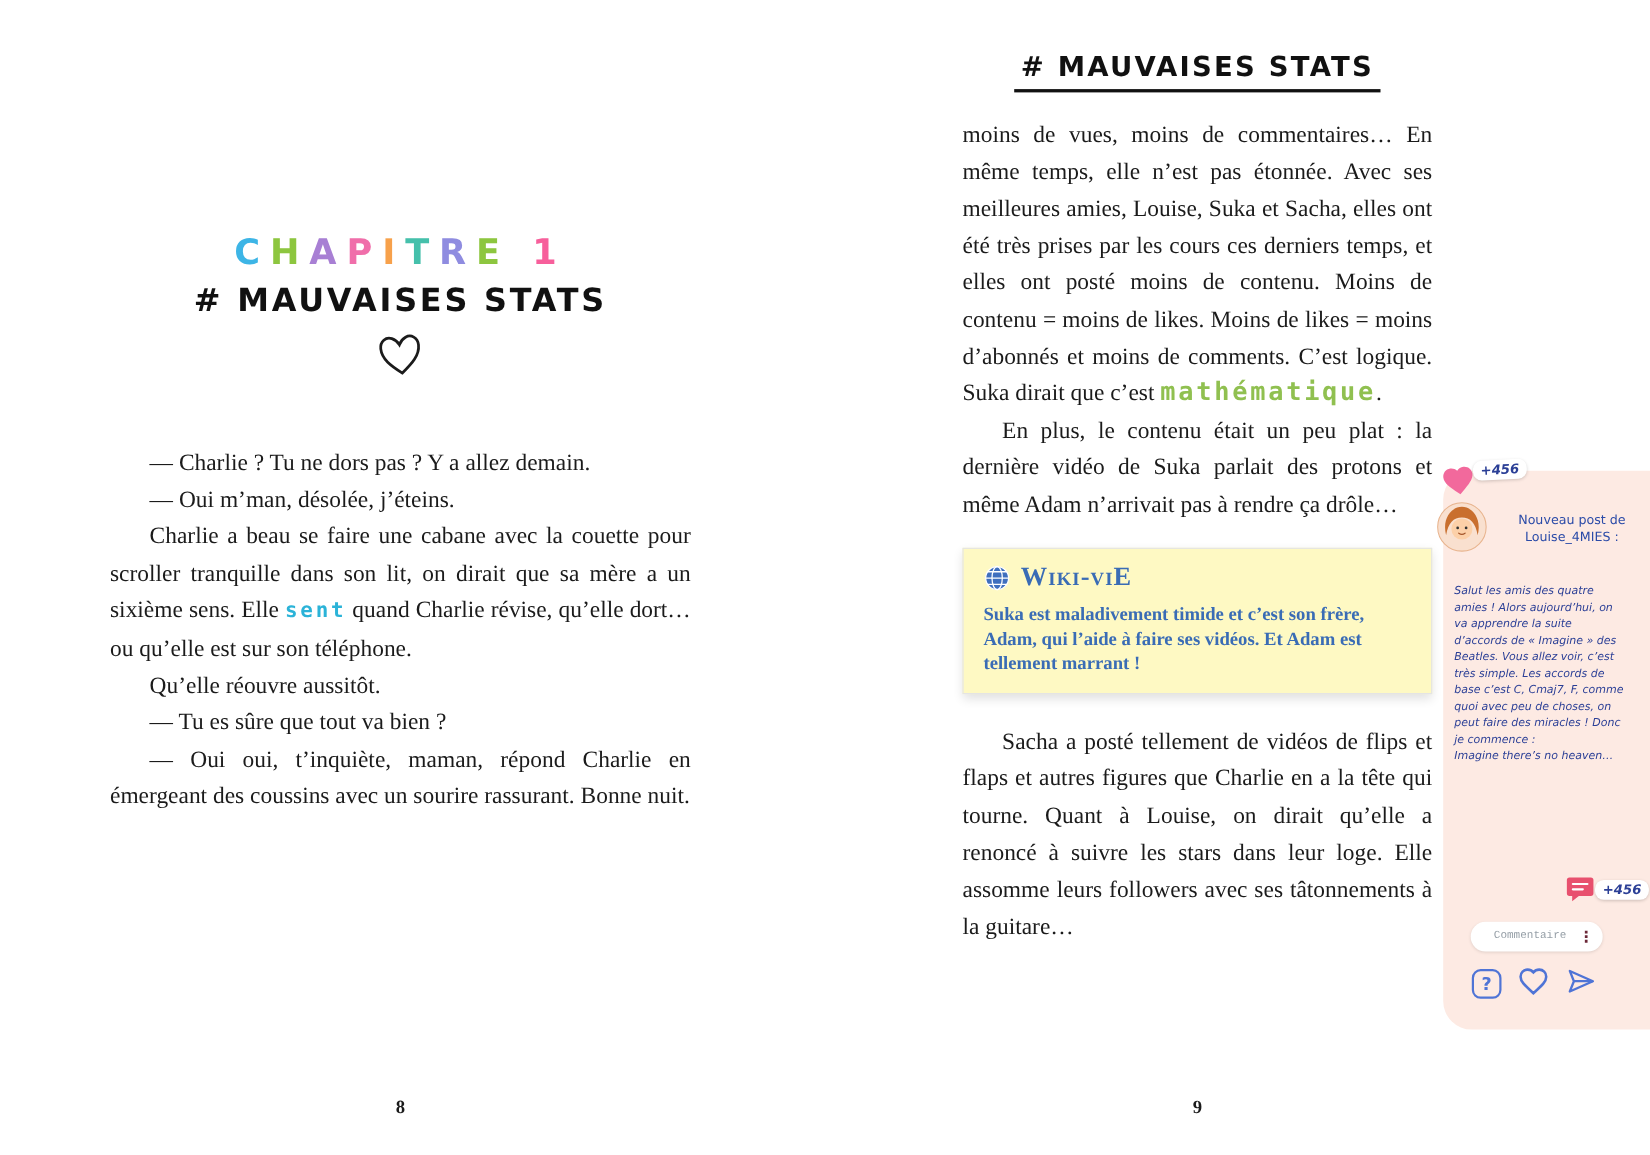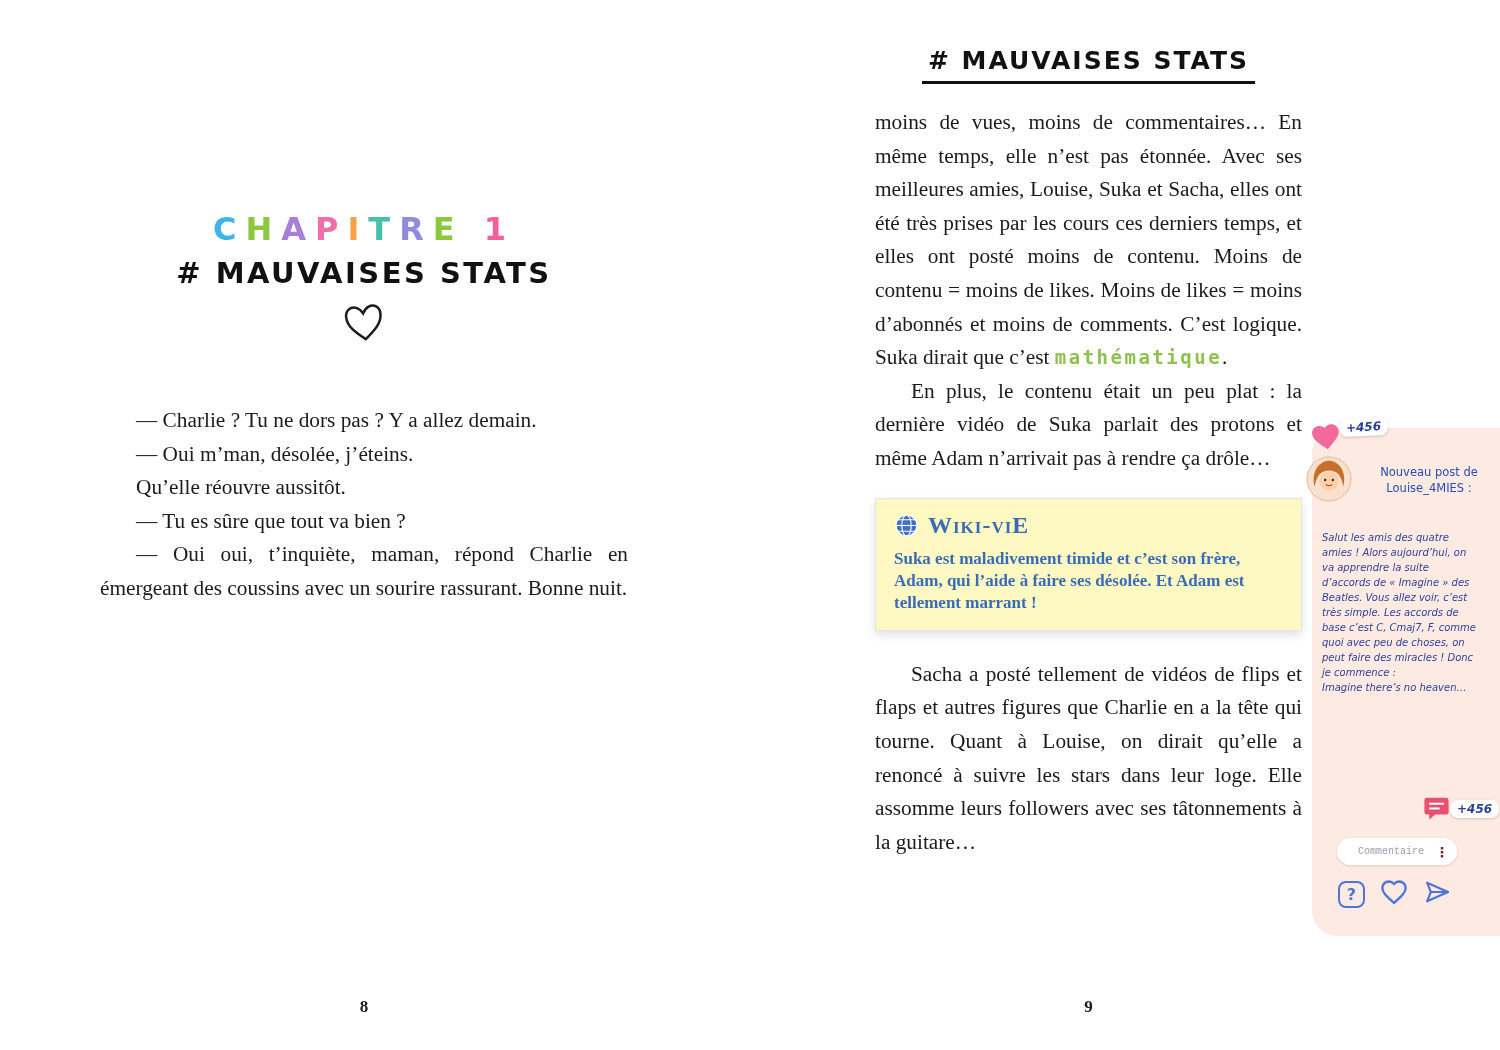--- a/index.html
+++ b/index.html
@@ -11,21 +11,21 @@
   .chapter-title { font-family:"DejaVu Sans", sans-serif; font-weight:bold; font-size:32px; letter-spacing:9px; }
   .chapter-subtitle { font-family:"DejaVu Sans", sans-serif; font-weight:bold; font-size:29px; letter-spacing:2.5px; margin-top:8px; color:#111; }
   .heart-doodle { margin-top:10px; }
   .heart-doodle svg { width:46px; height:44px; transform:rotate(-6deg); }
 
   .body-text p { font-size:21.3px; line-height:33.6px; text-align:justify; color:#1b1b1b; margin:0; }
   .body-text p.indent { text-indent:36px; }
 
   .accent-blue  { color:var(--accent-blue,#2bb3d8);  font-family:"DejaVu Sans Mono", monospace; font-weight:bold; letter-spacing:2.5px; font-size:19px; }
   .accent-red   { color:var(--accent-red,#e83a2a);   font-family:"DejaVu Sans Mono", monospace; font-weight:bold; letter-spacing:2.5px; font-size:19px; }
-  .accent-green { color:var(--accent-green,#90c050); font-family:"DejaVu Sans Mono", monospace; font-weight:bold; letter-spacing:2.5px; font-size:19px;margin-top:43px; }
+  .accent-green { color:var(--accent-green,#90c050); font-family:"DejaVu Sans Mono", monospace; font-weight:bold; letter-spacing:2.5px; font-size:23px;margin-top:43px; }
 
   .left-body  { position:absolute; left:100px; top:404px; width:528px; }
   .page-num   { position:absolute; top:997px; text-align:center; font-weight:bold; font-size:17px; color:#1b1b1b; }
   .page-num-left  { left:100px; width:528px; }
   .page-num-right { left:875px; width:427px; }
 
   
   .running-head-wrap { position:absolute; left:875px; top:46px; width:427px; text-align:center; }
   .running-head { font-family:"DejaVu Sans", sans-serif; font-weight:bold; font-size:25px; letter-spacing:2px;
                   border-bottom:3.5px solid #111; padding:0 6px 6px; display:inline-block; color:#111; }
@@ -81,20 +81,21 @@
     <div class="heart-doodle">
       <svg viewBox="0 0 48 44">
         <path d="M24 40 C14 32 6 25 6 15 C6 8 12 4 17.5 6.5 C21 8 23 11 24 13 C25 11 27 8 30.5 6.5 C36 4 42 8 42 15 C42 25 34 32 24 40 Z" fill="none" stroke="#1b1b1b" stroke-width="2.6" stroke-linecap="round"></path>
       </svg>
     </div>
   </header>
 
   <div class="body-text left-body">
       <p class="indent"><span>— Charlie ? Tu ne dors pas ? Y a allez demain.</span></p>
       <p class="indent"><span>— Oui m’man, désolée, j’éteins.</span></p>
+      <p class="indent"><span>Charlie a beau se faire une cabane avec la couette pour scroller tranquille dans son lit, on dirait que sa mère a un sixième sens. Elle </span><span class="accent-blue">sent</span><span> quand Charlie révise, qu’elle dort… ou qu’elle est sur son téléphone.</span></p>
       <p class="indent"><span>Qu’elle réouvre aussitôt.</span></p>
       <p class="indent"><span>— Tu es sûre que tout va bien ?</span></p>
       <p class="indent"><span>— Oui oui, t’inquiète, maman, répond Charlie en émergeant des coussins avec un sourire rassurant. Bonne nuit.</span></p>
     </div>
   <div class="page-num page-num-left">8</div>
 
   <div class="running-head-wrap">
     <span class="running-head"># MAUVAISES STATS</span>
   </div>
 
@@ -110,21 +111,21 @@
           <circle cx="12" cy="12" r="10" fill="#3f6fbe"></circle>
           <g stroke="#ffffff" stroke-width="1.1" fill="none">
             <ellipse cx="12" cy="12" rx="4.5" ry="10"></ellipse>
             <circle cx="12" cy="12" r="10"></circle>
             <line x1="2" y1="12" x2="22" y2="12"></line>
             <path d="M3.5 6.5h17M3.5 17.5h17"></path>
           </g>
         </svg>
         <span class="wiki-title">Wiki-viE</span>
       </div>
-      <p class="wiki-text">Suka est maladivement timide et c’est son frère, Adam, qui l’aide à faire ses désolée. Et Adam est tellement marrant !</p>
+      <p class="wiki-text">Suka est maladivement timide et c’est son frère, Adam, qui l’aide à faire ses vidéos. Et Adam est tellement marrant !</p>
     </aside>
 
     <div class="body-text">
         <p class="indent"><span>Sacha a posté tellement de vidéos de flips et flaps et autres figures que Charlie en a la tête qui tourne. Quant à Louise, on dirait qu’elle a renoncé à suivre les stars dans leur loge. Elle assomme leurs followers avec ses tâtonnements à la guitare…</span></p>
       </div>
   </div>
 
   <div class="page-num page-num-right">9</div>
 
   <aside class="social-card">

